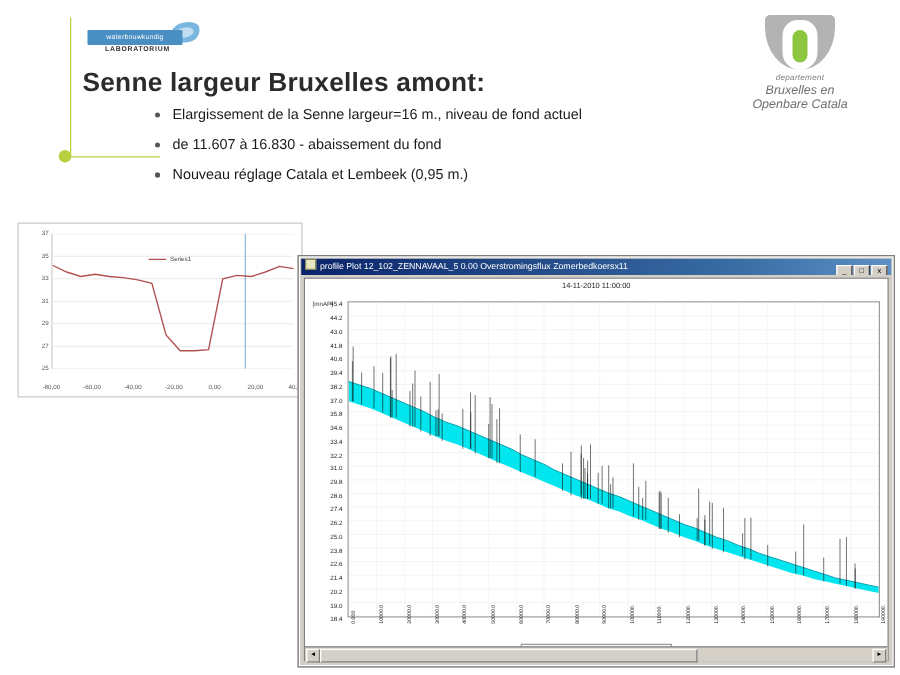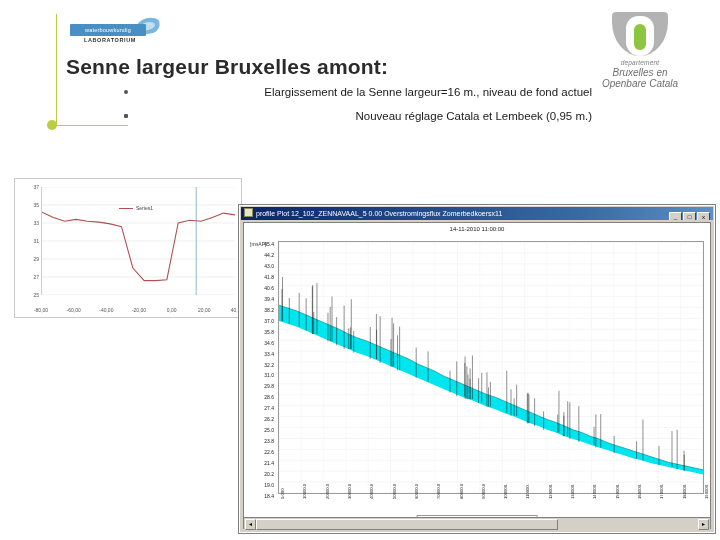--- a/index.html
+++ b/index.html
@@ -73,21 +73,21 @@
   .vl-line2{font-size:10px;color:#6f6f6f;font-style:italic;}
   
   .title{
     position:absolute;left:66px;top:55px;width:520px;
     font-size:21px;font-weight:bold;color:#2b2b2b;letter-spacing:.2px;
   }
   
   .bullets{position:absolute;left:122px;top:85px;width:470px;}
   .bullet{
     position:relative;padding-left:16px;margin-bottom:10px;
-    font-size:11.5px;color:#1b1b1b;line-height:14px;text-align:right;
+    font-size:11.5px;color:#1b1b1b;line-height:14px;
   }
   .bullet .dot{
     position:absolute;left:2px;top:5px;width:4px;height:4px;border-radius:50%;
     background:#555;
   }
   
   .mini-chart{
     position:absolute;left:14px;top:178px;width:226px;height:138px;
     background:#ffffff;border:1px solid #c9c9c9;
   }
@@ -185,20 +185,21 @@
 
 <div class="title">Senne largeur Bruxelles amont:</div>
 
 <div class="bullets">
   <div class="bullet">
     <span class="dot"></span>
     <span>Elargissement de la Senne largeur=16 m., niveau de fond actuel</span>
   </div>
   <div class="bullet">
     <span class="dot"></span>
+    <span>de 11.607 à 16.830  - abaissement du fond</span>
   </div>
   <div class="bullet">
     <span class="dot"></span>
   </div>
   <div class="bullet">
     <span class="dot"></span>
     <span>Nouveau réglage Catala et Lembeek (0,95 m.)</span>
   </div>
 </div>
 

